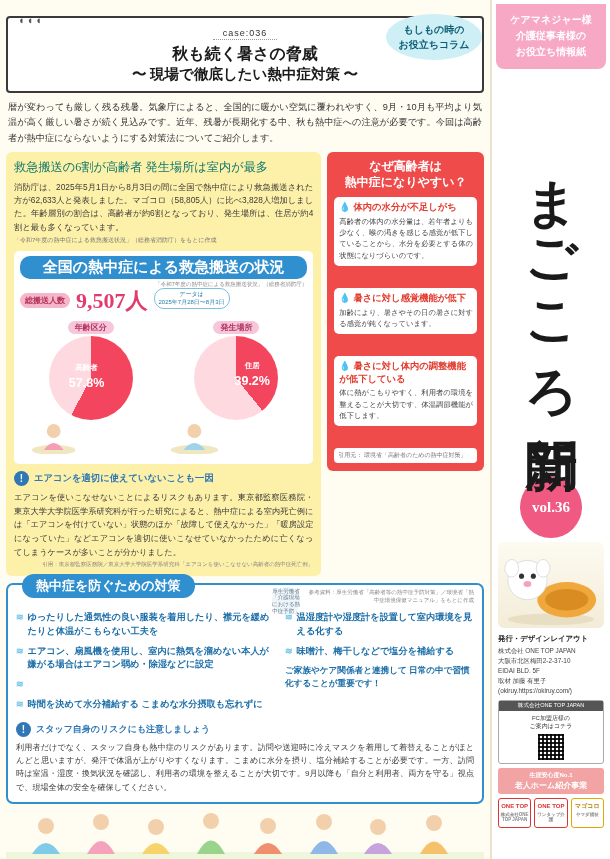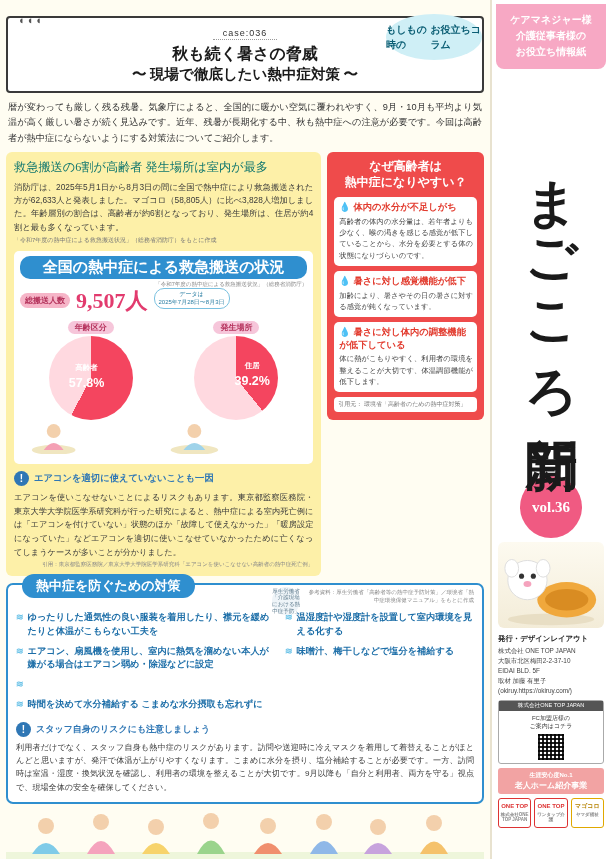--- a/index.html
+++ b/index.html
@@ -41,21 +41,21 @@
   .case-title {
     font-size: 16px; font-weight: bold; color: #1a1a1a; line-height: 1.35;
     font-family: "Liberation Serif", serif;
   }
   .case-title .l2 { font-size: 14.5px; display:block; }
   .clips { position: absolute; left: 10px; top: -4px; font-size: 11px; color: #555; letter-spacing: 2px;}
   .bubble-col {
     position: absolute; right: 8px; top: 14px;
     width: 96px; height: 46px;
     background: #cfeff6; border-radius: 50%;
-    display: flex; flex-direction: row; align-items: center; justify-content: center;
+    display: flex; flex-direction: column; align-items: center; justify-content: center;
     font-size: 10px; color: #0b5e74; font-weight: bold; line-height: 1.5;
   }
   .lead {
     font-size: 9.2px; line-height: 1.65; color: #333; margin: 7px 2px 6px 2px;
     text-align: justify;
   }
   
   .cols { display: flex; gap: 6px; }
   .col-left { width: 318px; }
   .col-right { width: 158px; }
@@ -119,21 +119,21 @@
     font-size: 8.2px; line-height: 1.65; color: #3a3a3a; margin-top: 5px; text-align: justify;
   }
   .tiny-src { font-size: 5.5px; color: #888; text-align: right; margin-top: 2px;}
   
   .red-card {
     background: #ef4b4b; border-radius: 6px; padding: 6px 7px 8px 7px; color: #fff;
   }
   .red-card-title { font-size: 12px; font-weight: bold; text-align: center; line-height: 1.4;}
   .reason-list { margin-top: 6px; }
   .reason {
-    background: #fff; border-radius: 5px; padding: 4px 4px 5px 5px; margin-bottom: 5px;
+    background: #fff; border-radius: 5px; padding: 4px 4px 5px 5px; margin-bottom: 22px;
   }
   .reason-h {
     color: #e23b2e; font-weight: bold; font-size: 9.3px; line-height: 1.35; margin-bottom: 2px;
   }
   .reason-h .drop { color:#e23b2e; }
   .reason-b { font-size: 7.3px; line-height: 1.55; color: #444; text-align: justify;}
   .photo-note {
     background: #fff; border-radius: 4px; font-size: 6px; color: #777; padding: 3px 4px; line-height:1.4;
   }
   
@@ -364,20 +364,22 @@
         </div>
         <div style="width:42%">
           <div class="prev-item">
             <span class="wave">≋</span>
             <span>温湿度計や湿度計を設置して室内環境を見える化する</span>
           </div>
           <div class="prev-item">
             <span class="wave">≋</span>
             <span>味噌汁、梅干しなどで塩分を補給する</span>
           </div>
+          <div class="prev-sub">ご家族やケア関係者と連携して
+日常の中で習慣化することが重要です！</div>
         </div>
       </div>
 
       <div class="staff-bar">
         <span class="excl">!</span>
         <span>スタッフ自身のリスクにも注意しましょう</span>
       </div>
       <div class="prev-foot">利用者だけでなく、スタッフ自身も熱中症のリスクがあります。訪問や送迎時に冷えマスクを着用して着替えることがほとんどと思いますが、発汗で体温が上がりやすくなります。こまめに水分を摂り、塩分補給することが必要です。一方、訪問時は室温・湿度・換気状況を確認し、利用者の環境を整えることが大切です。9月以降も「自分と利用者、両方を守る」視点で、現場全体の安全を確保してください。</div>
     </div>
 

